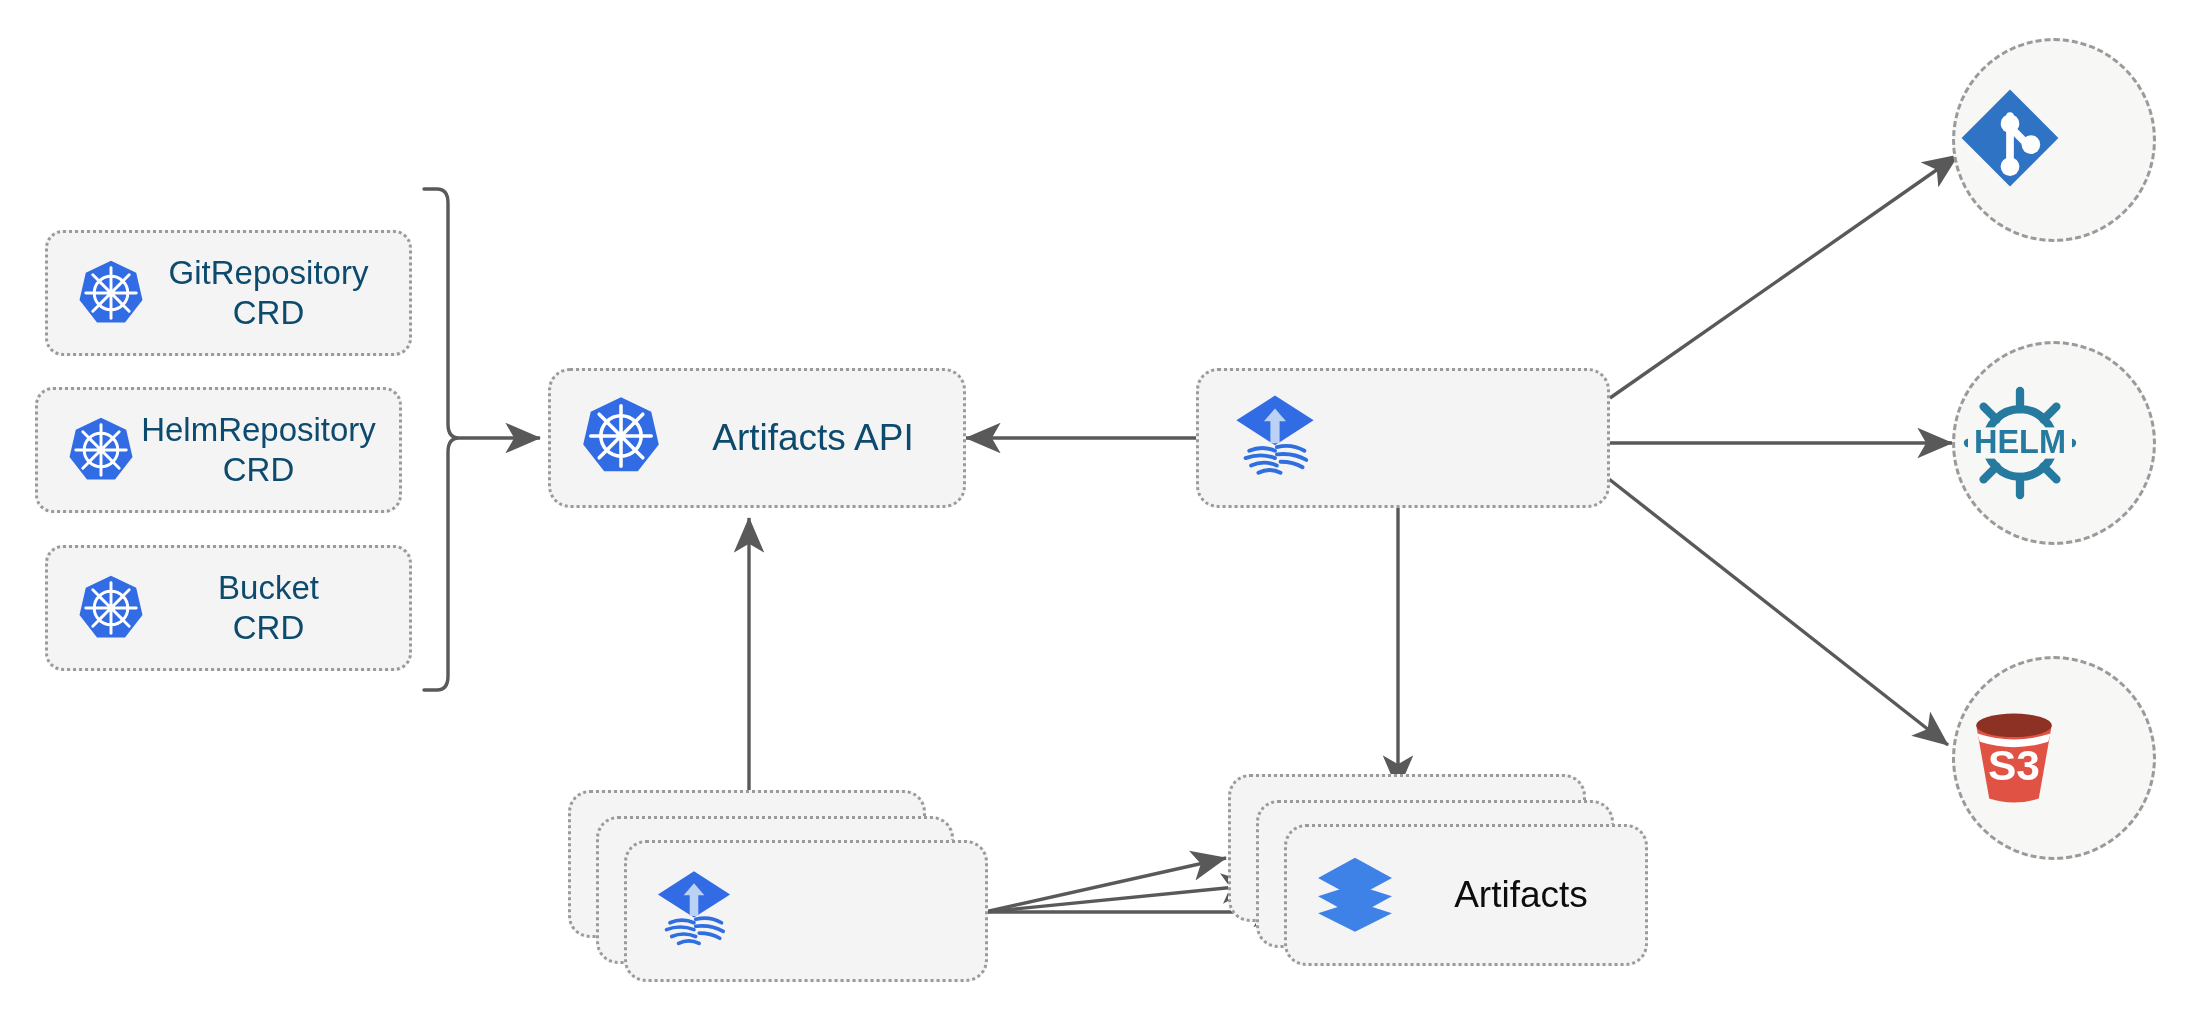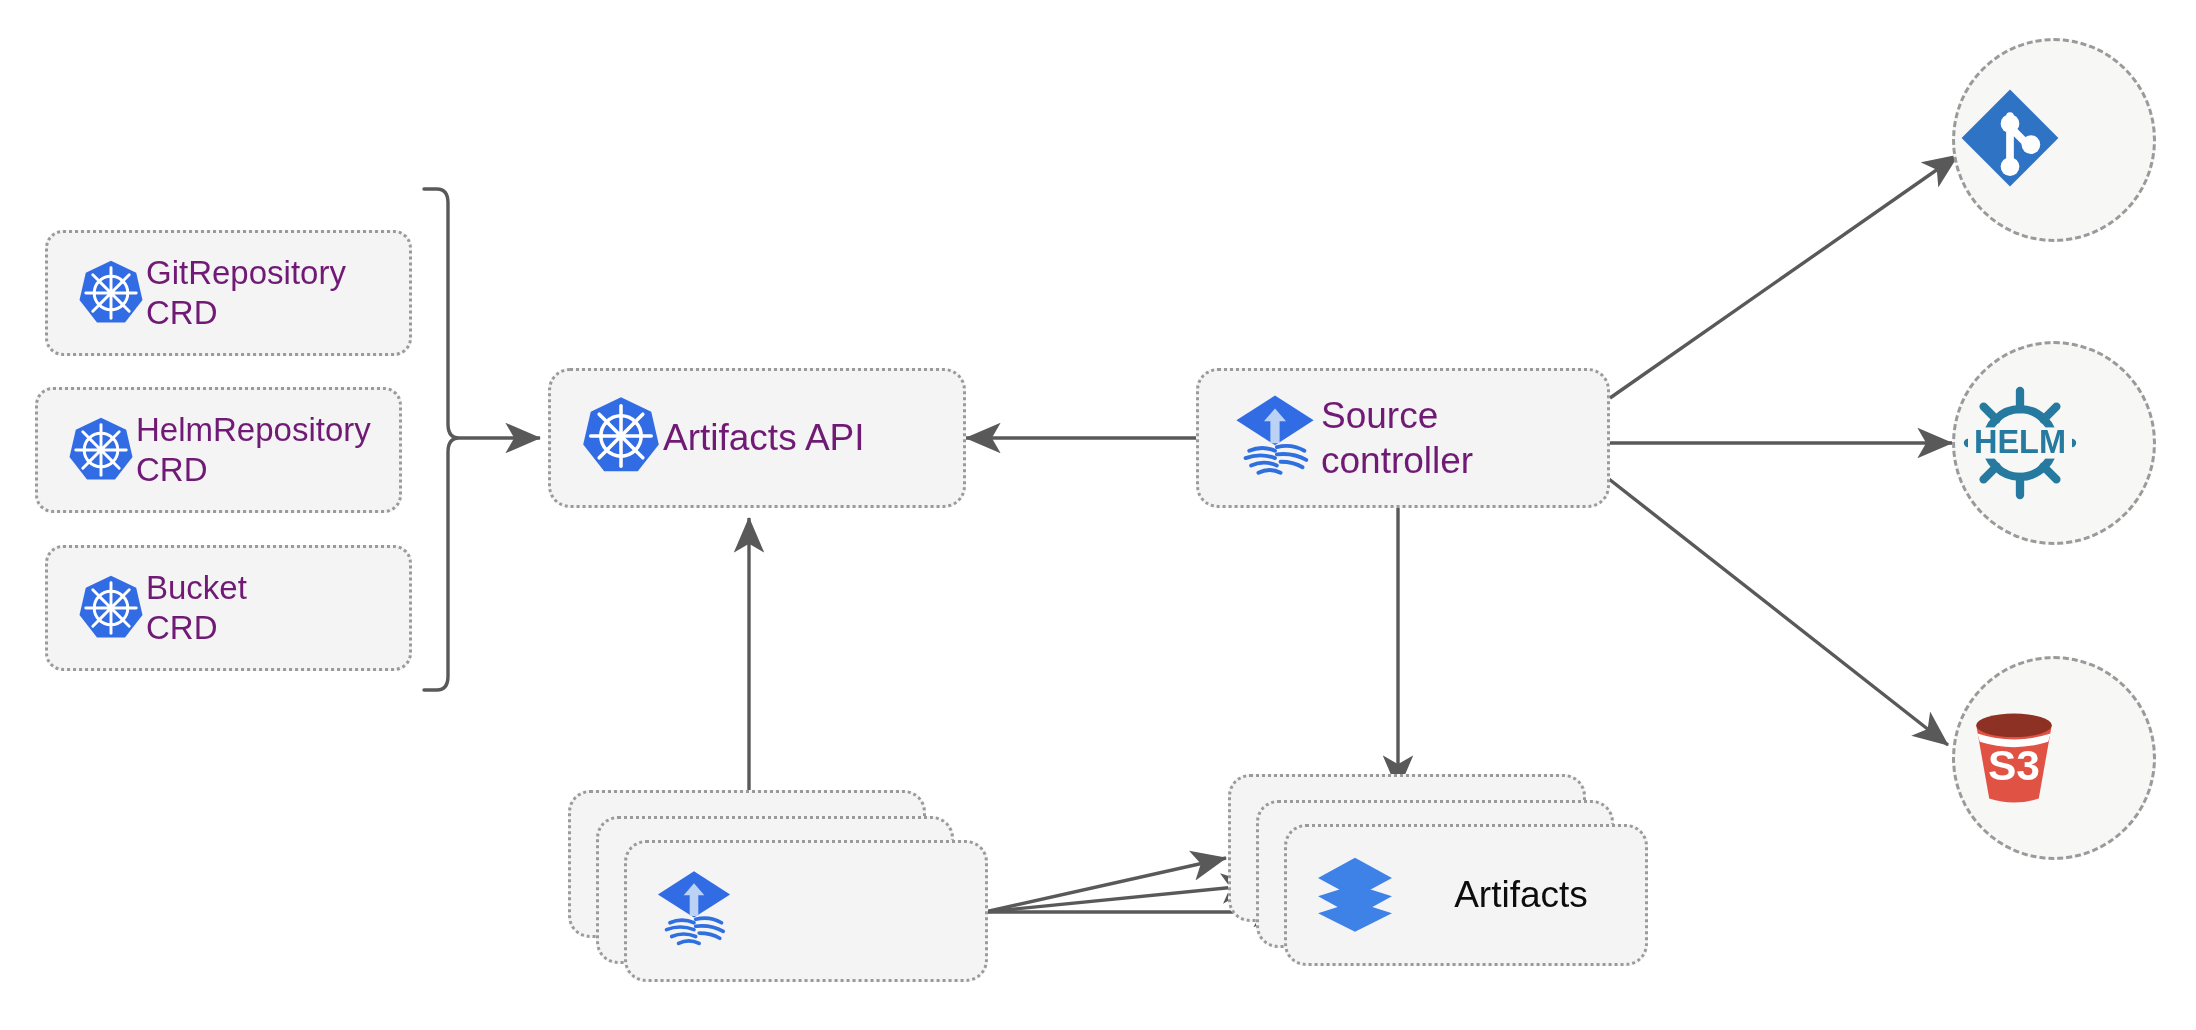--- a/index.html
+++ b/index.html
@@ -16,21 +16,22 @@
     position:absolute;
     box-sizing:border-box;
     background:#f4f4f4;
     border:3px dotted #9a9a9a;
     border-radius:18px;
     display:flex;
     align-items:center;
     justify-content:flex-start;
   }
   .node .label{
-    color:#701a75;
+    color:#0c4a6e;
+    text-align:center;
     line-height:1.22;
     white-space:pre-line;
   }
   .crd{width:367px;height:126px;}
   .crd .ico{width:70px;height:70px;margin-left:28px;flex:0 0 auto;}
   .crd .label{font-size:33px;flex:1 1 auto;padding-right:18px;}
 
   .bignode{border-radius:22px;}
   .bignode .ico{flex:0 0 auto;}
   .bignode .label{font-size:37px;flex:1 1 auto;}
@@ -224,22 +225,20 @@
           <path d="M22 66 Q36 60 50 66"></path>
           <path d="M52 62 Q68 58 82 66"></path>
           <path d="M18 74 Q34 68 50 74"></path>
           <path d="M52 70 Q70 68 84 76"></path>
           <path d="M24 82 Q38 76 52 82"></path>
           <path d="M56 78 Q70 78 80 84"></path>
           <path d="M32 90 Q44 84 56 90"></path>
         </g>
       </svg>
     </span>
-    <span class="label">Source
-controller</span>
   </div>
 
   <div class="stack" style="left:568px;top:790px;width:420px;height:192px;">
     <div class="card" style="left:0;top:0;width:358px;height:148px;"></div>
     <div class="card" style="left:28px;top:26px;width:358px;height:148px;"></div>
     <div class="card front" style="left:56px;top:50px;width:364px;height:142px;">
       <span class="ico" style="margin-left:24px;flex:0 0 auto;">
         <svg viewBox="0 0 100 100" width="86" height="86">
           <path d="M50 6 L92 33 L50 60 L8 33 Z" fill="#326CE5"></path>
           <path d="M50 20 L62 34 L55 34 L55 58 L45 58 L45 34 L38 34 Z" fill="#BBD2F5"></path>

